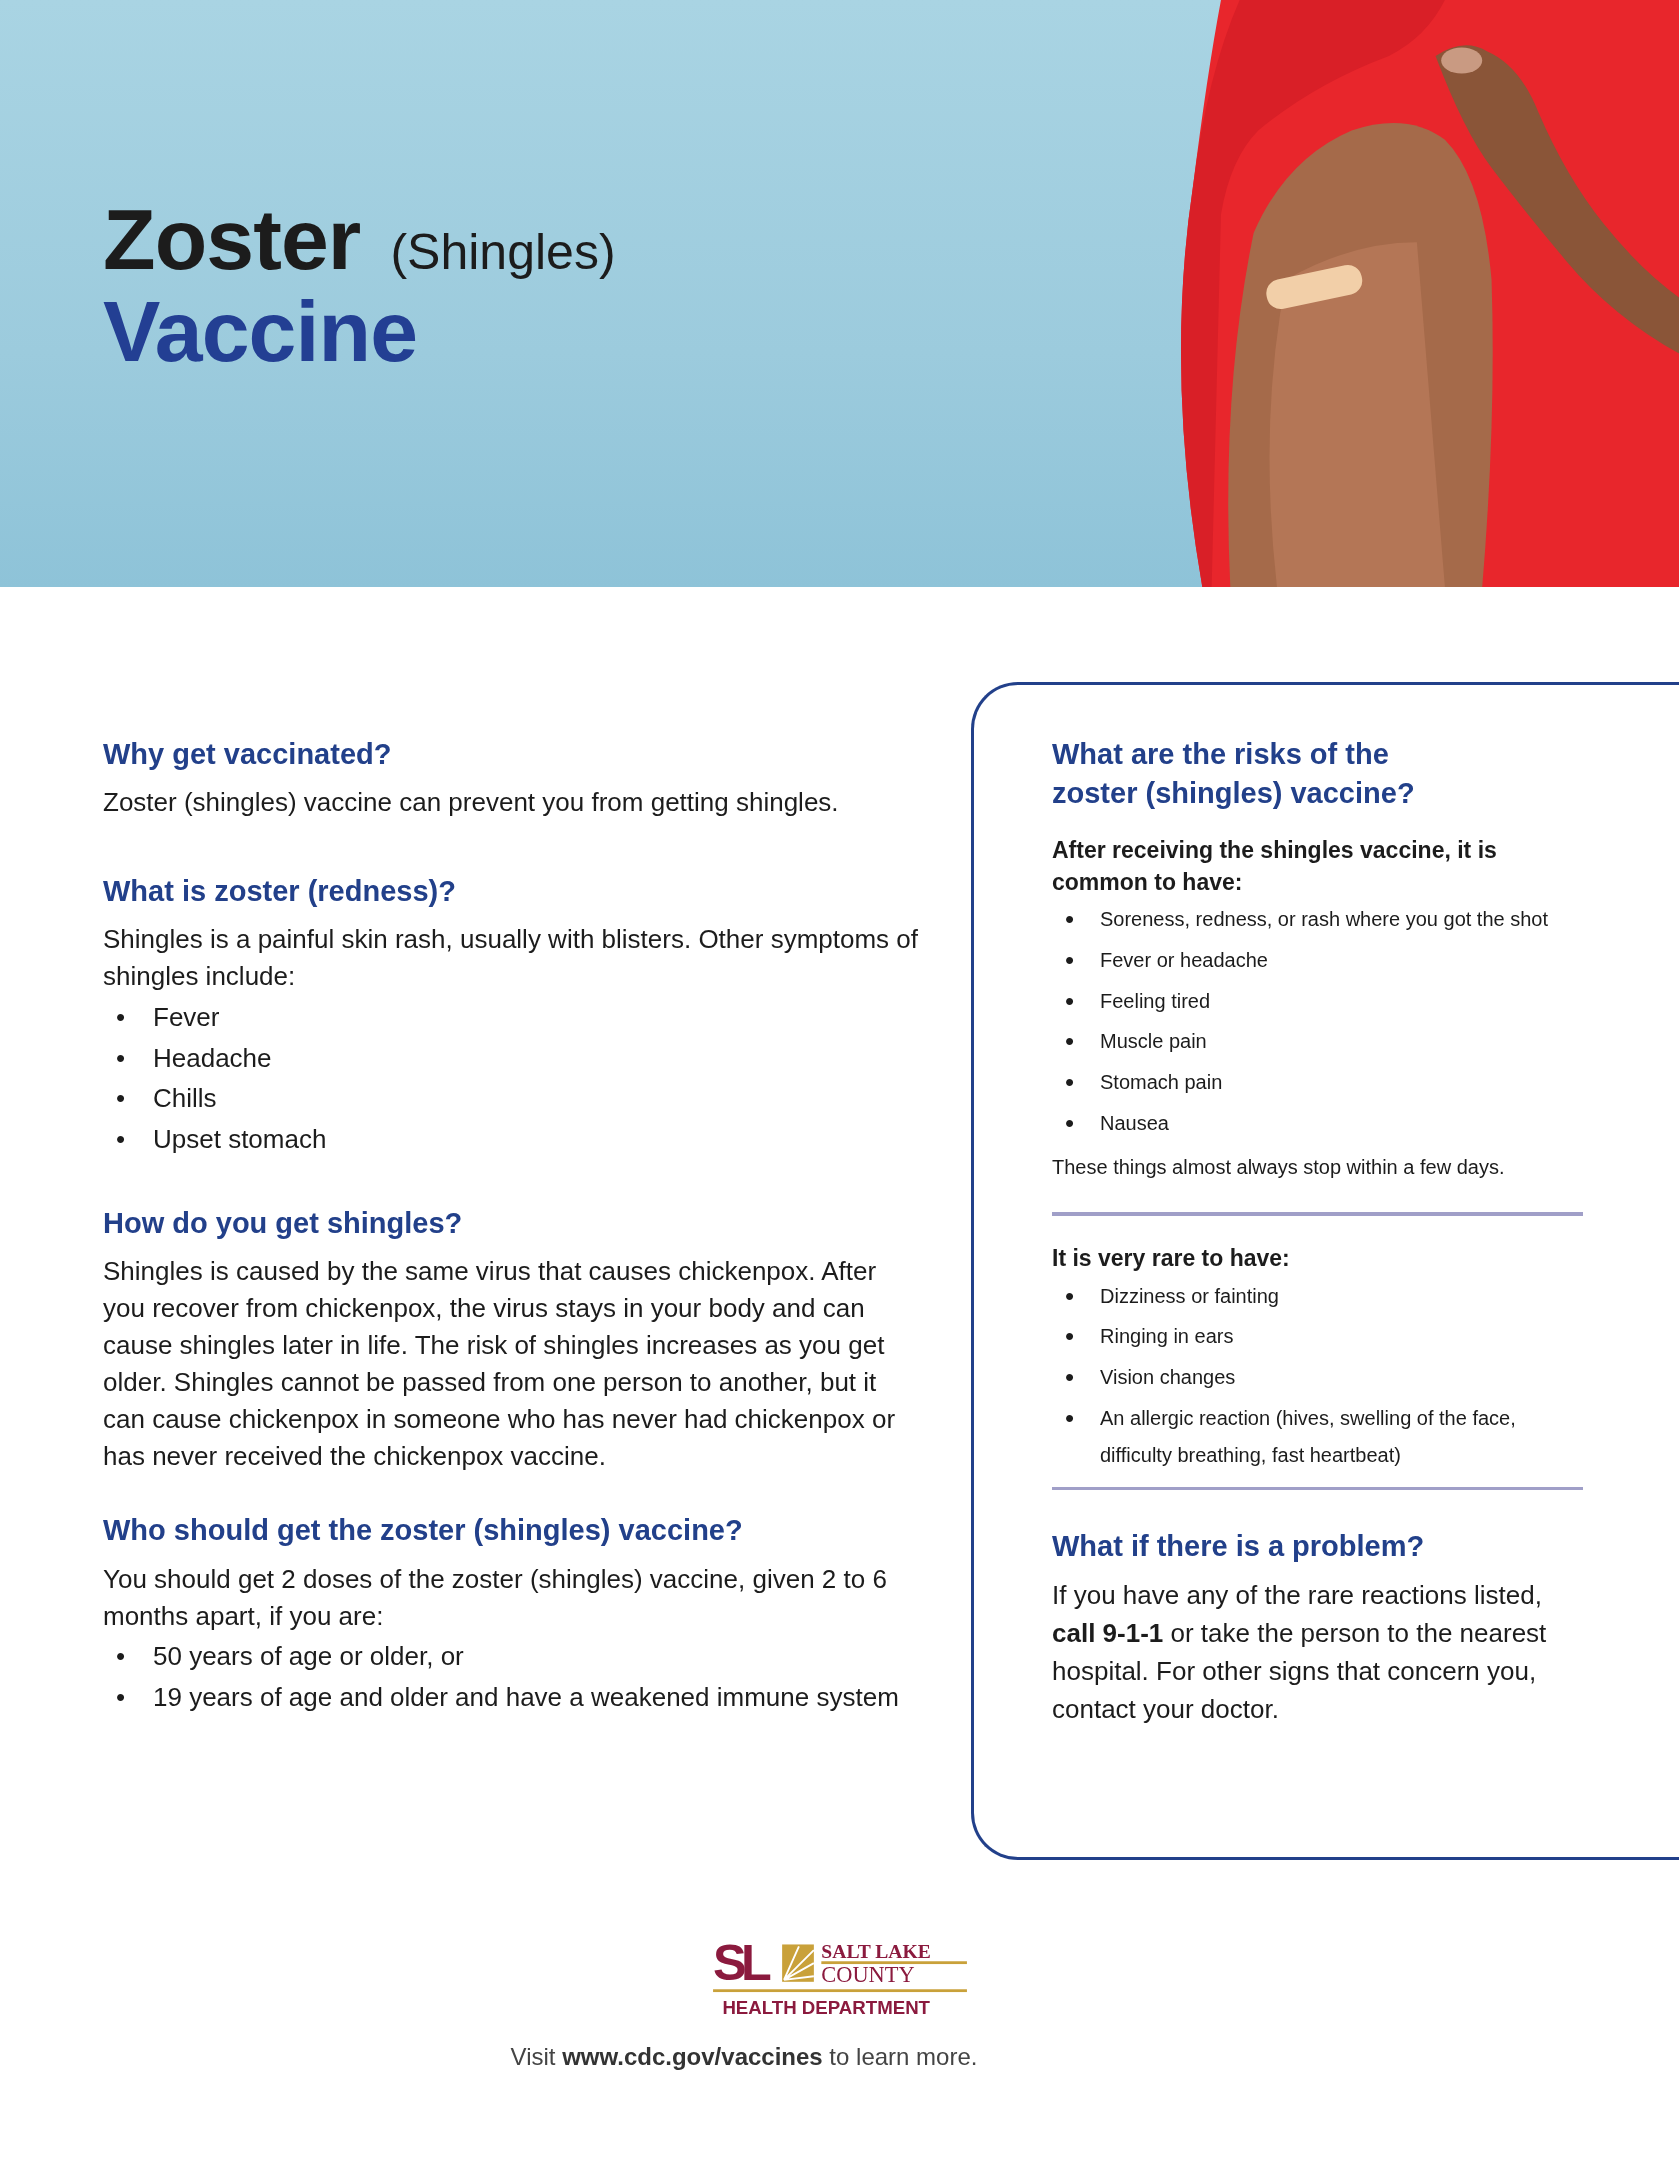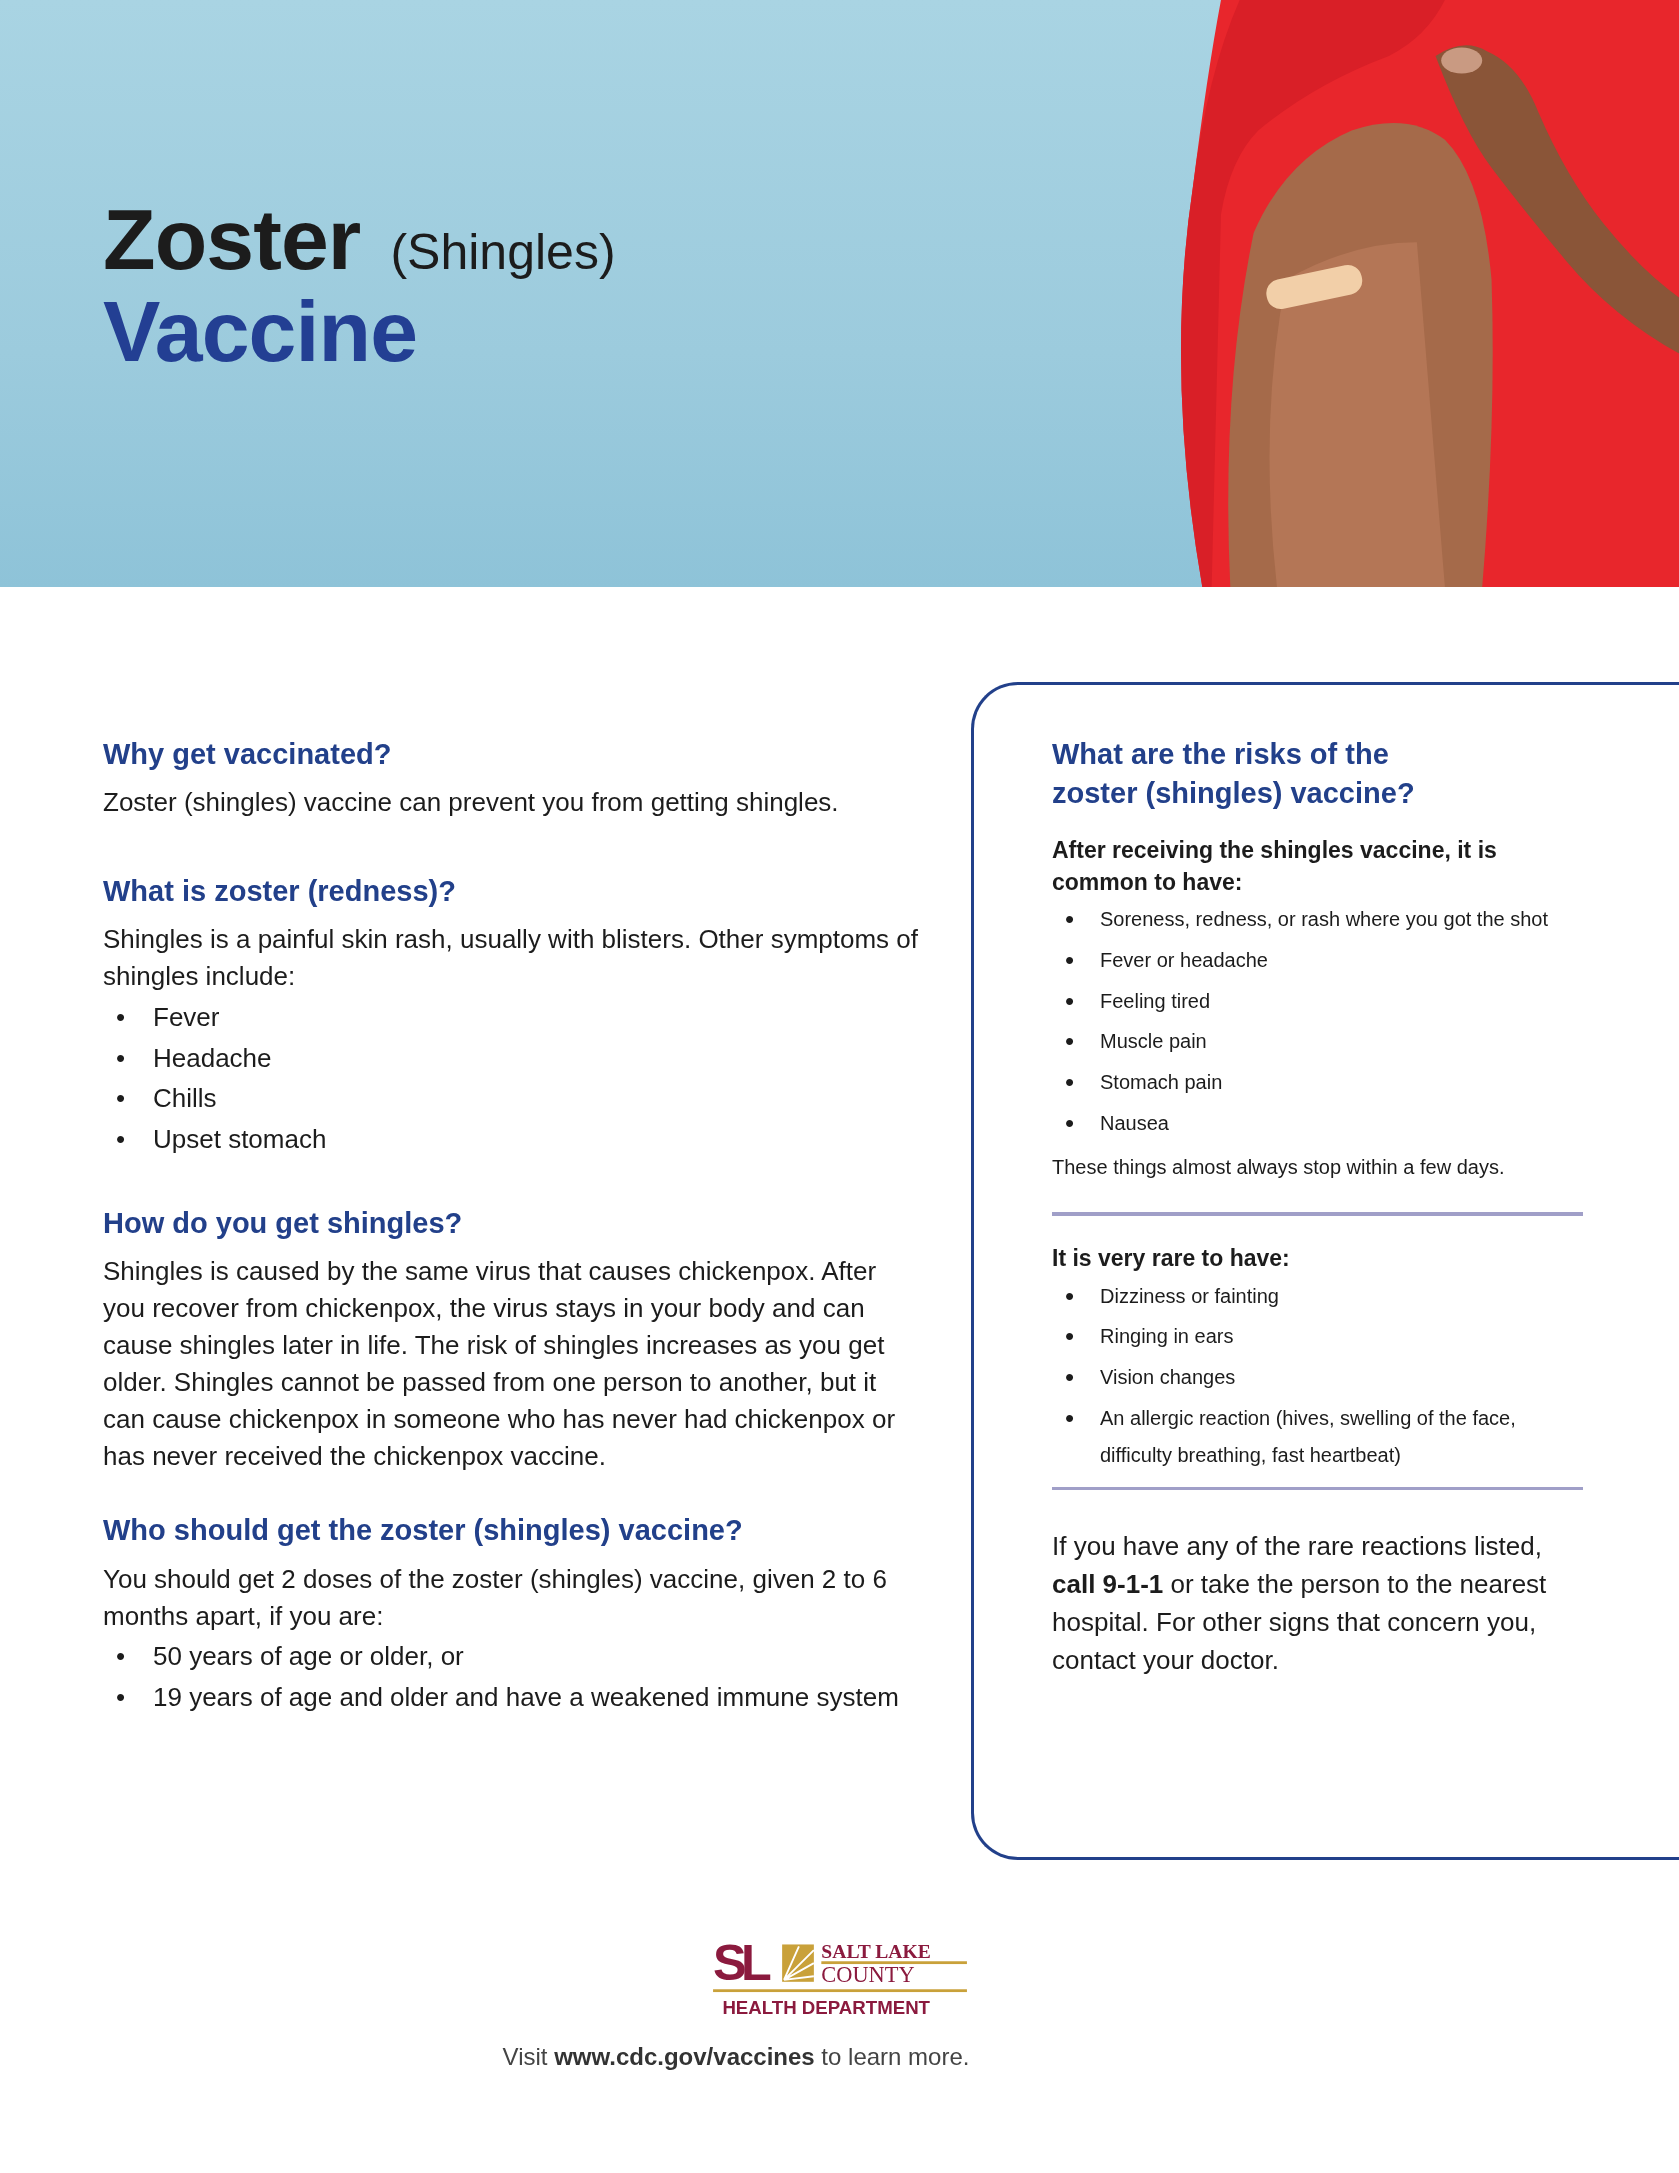--- a/index.html
+++ b/index.html
@@ -28,21 +28,21 @@
   .box-inner { position:absolute; left:1052px; top:735px; width:531px; }
   .box-inner h2 { line-height:39px; }
   .box-inner p, .box-inner li { font-size:20px; line-height:37px; }
   .box-inner ul li { padding-left:48px; margin-bottom:3.7px; }
   .box-inner ul li::before { left:13px; }
   .lead { font-weight:700; font-size:23px !important; line-height:32px !important; margin-top:20.5px !important; }
   .divider { height:3.7px; background:#a09fc8; width:531px; margin:26px 0 26px 0; }
   .bold { font-weight:700; }
 
   .logo { position:absolute; left:713px; top:1937px; width:254px; height:84px; }
-  .footer-text { position:absolute; left:4px; top:2043px; width:1464px; text-align:center; font-size:24px; color:#444; }
+  .footer-text { position:absolute; left:12px; top:2043px; width:1464px; text-align:center; font-size:24px; color:#444; }
   .footer-text .url { font-weight:700; color:#333; }
 </style>
 </head>
 <body>
 
 <div class="hero">
   <svg class="hero-photo" viewBox="0 0 552 630" preserveAspectRatio="none">
     <path d="M60 0 L552 0 L552 630 L40 630 Q0 400 30 200 Q45 80 60 0Z" fill="#e8262c"></path>
     <path d="M80 0 L300 0 Q280 40 240 60 Q160 90 100 140 Q70 170 60 230 L50 630 L40 630 Q0 400 30 200 Q45 80 80 0Z" fill="#d91f27"></path>
     <path d="M95 250 Q130 170 200 140 Q260 120 300 150 Q340 190 350 300 Q355 450 340 630 L70 630 Q60 420 95 250Z" fill="#a56a4a"></path>
@@ -106,20 +106,21 @@
   <p style="margin-top:7.5px">These things almost always stop within a few days.</p>
   <div class="divider"></div>
   <p class="lead" style="margin-top:0 !important">It is very rare to have:</p>
   <ul>
     <li>Dizziness or fainting</li>
     <li>Ringing in ears</li>
     <li>Vision changes</li>
     <li>An allergic reaction (hives, swelling of the face, difficulty breathing, fast heartbeat)</li>
   </ul>
   <div class="divider" style="margin-top:13px;margin-bottom:37px"></div>
+  <h2 style="margin-bottom:9.3px">What if there is a problem?</h2>
   <p style="font-size:26px;line-height:38px"><span>If you have any of the rare reactions listed, </span><span class="bold">call 9-1-1</span><span> or take the person to the nearest hospital. For other signs that concern you, contact your doctor.</span></p>
 </div>
 
 <svg class="logo" viewBox="0 0 272 90">
   <text x="0" y="46" font-family="Liberation Sans, sans-serif" font-weight="700" font-size="54" fill="#8b1a3e" letter-spacing="-6">SL</text>
   <rect x="74" y="8" width="34" height="40" fill="#c9a13a"></rect>
   <path d="M76 46 L108 14 M76 46 L108 28 M76 46 L92 10 M76 46 L108 42" stroke="#fff" stroke-width="2"></path>
   <text x="116" y="22" font-family="Liberation Serif, serif" font-weight="700" font-size="21" fill="#8b1a3e">SALT LAKE</text>
   <rect x="116" y="26" width="156" height="3" fill="#c9a13a"></rect>
   <text x="116" y="48" font-family="Liberation Serif, serif" font-size="24" fill="#8b1a3e">COUNTY</text>

